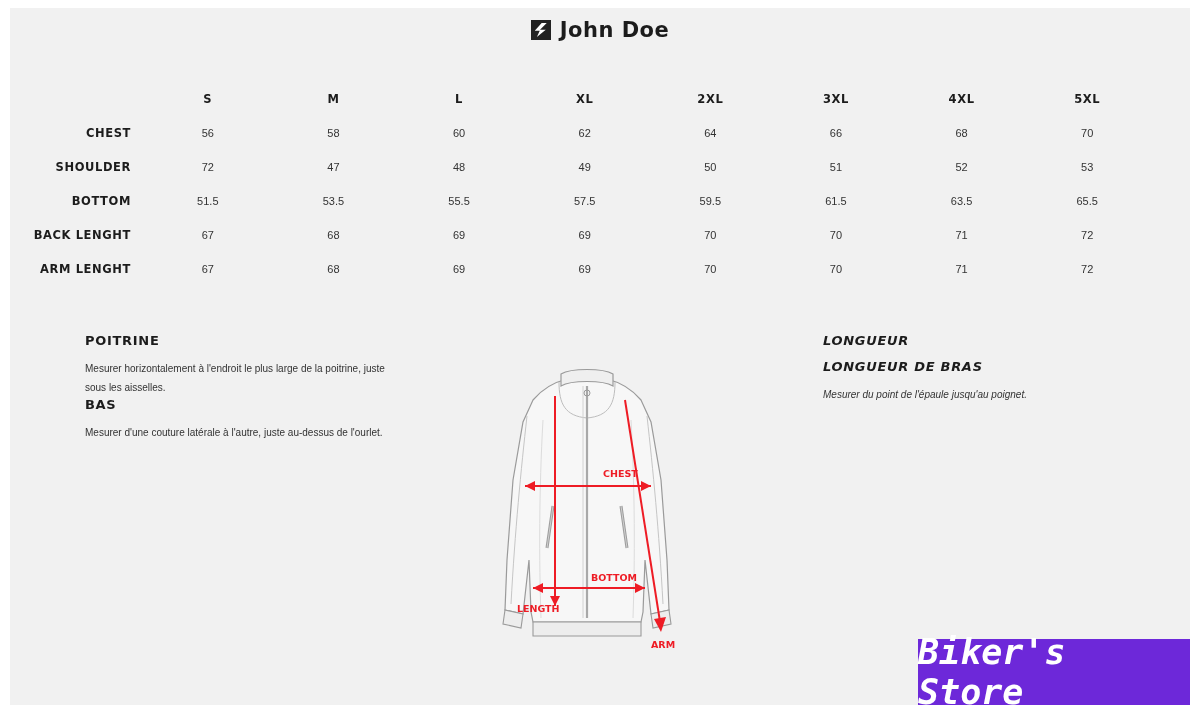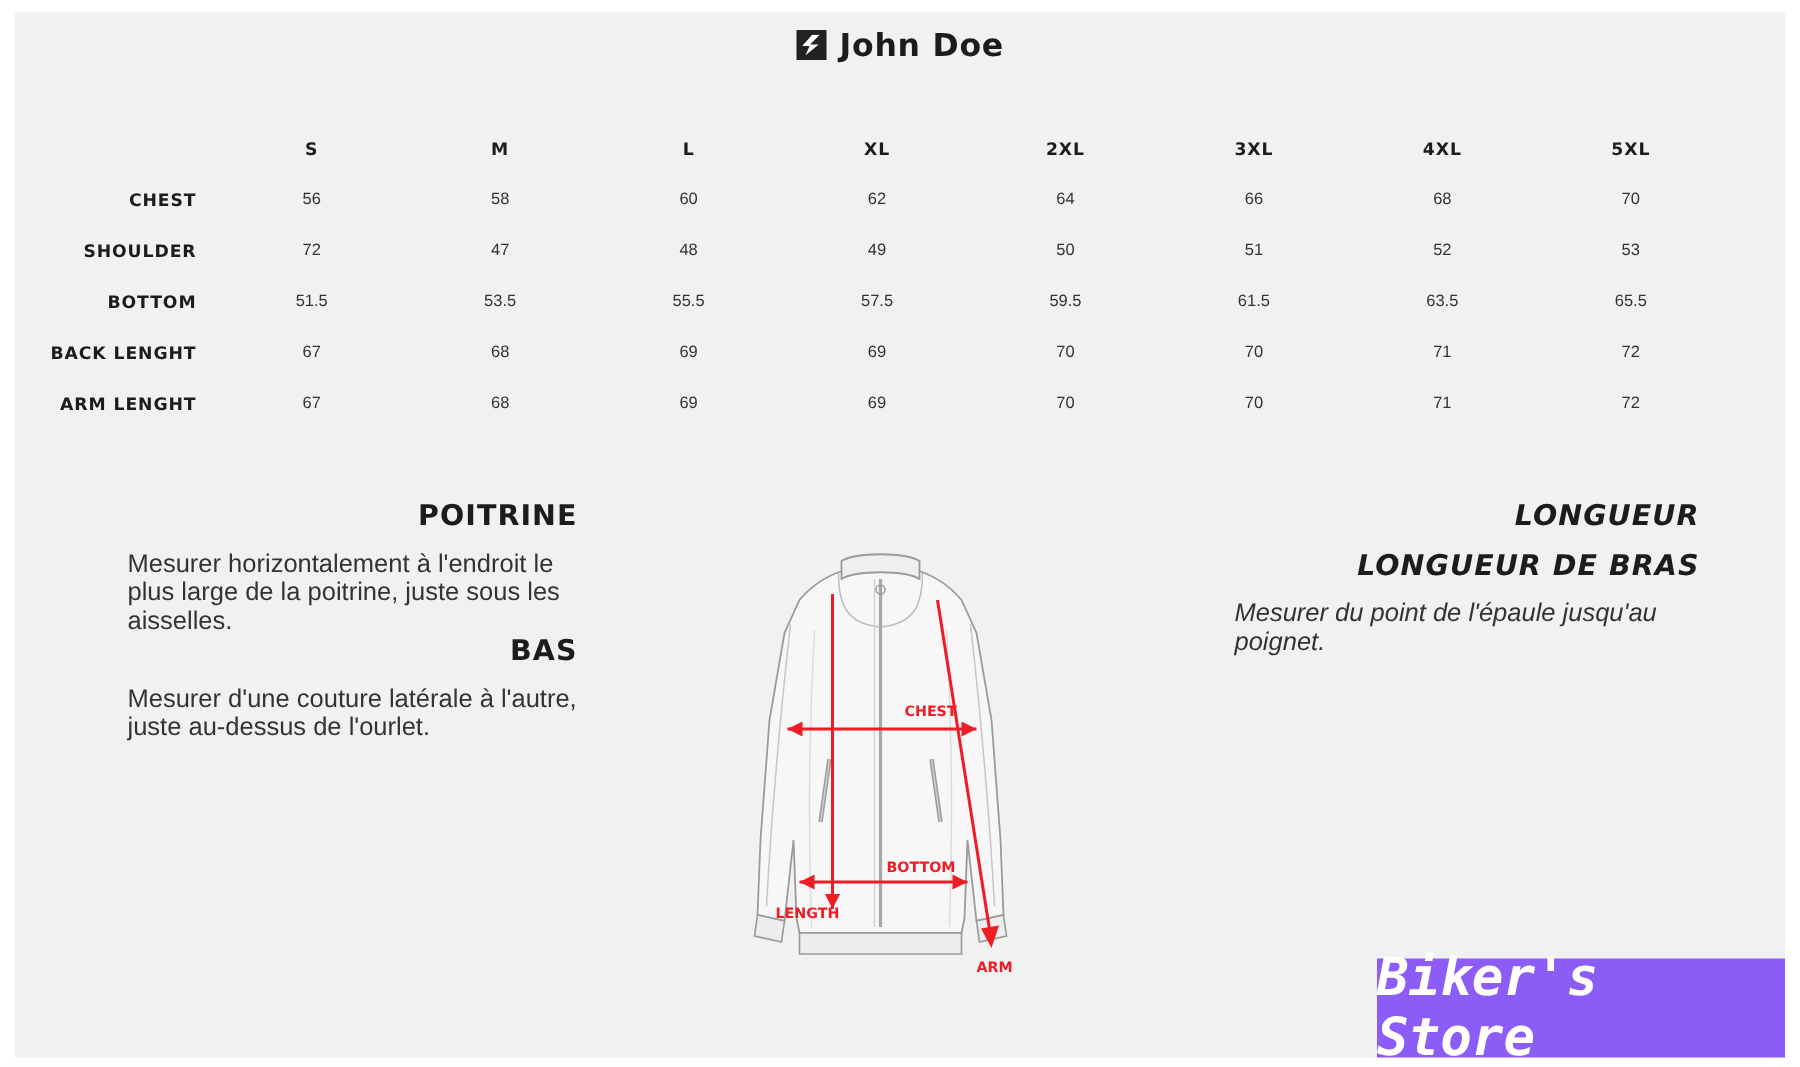--- a/index.html
+++ b/index.html
@@ -98,49 +98,48 @@
     left: 85px; top: 333px;
     width: 300px;
   }
   .col-right {
     position: absolute;
     left: 823px; top: 333px;
     width: 310px;
     font-style: italic;
   }
   .sec-title {
-    font-size: 19px;
+    font-size: 13px;
     font-weight: bold;
     letter-spacing: 0.7px;
     color: #1c1c1c;
     font-family: "DejaVu Sans", sans-serif;
     margin-bottom: 11px;
-    text-align: right;
   }
   .sec-body {
-    font-size: 17px;
+    font-size: 10px;
     line-height: 19px;
     color: #333;
     margin-bottom: 26px;
   }
   .sec-body:last-child { margin-bottom: 0; }
 
   
   .jacket {
     position: absolute;
     left: 455px; top: 360px;
     width: 265px; height: 300px;
   }
 
   
   .watermark {
     position: absolute;
     right: 10px; bottom: 6px;
     width: 272px; height: 66px;
-    background: #8b5cf6;
+    background: #6d28d9;
     display: flex; align-items: center; justify-content: center;
   }
   .watermark span {
     font-family: "DejaVu Sans Mono", monospace;
     font-style: italic;
     font-weight: bold;
     font-size: 35px;
     color: #ffffff;
     letter-spacing: 0px;
   }

